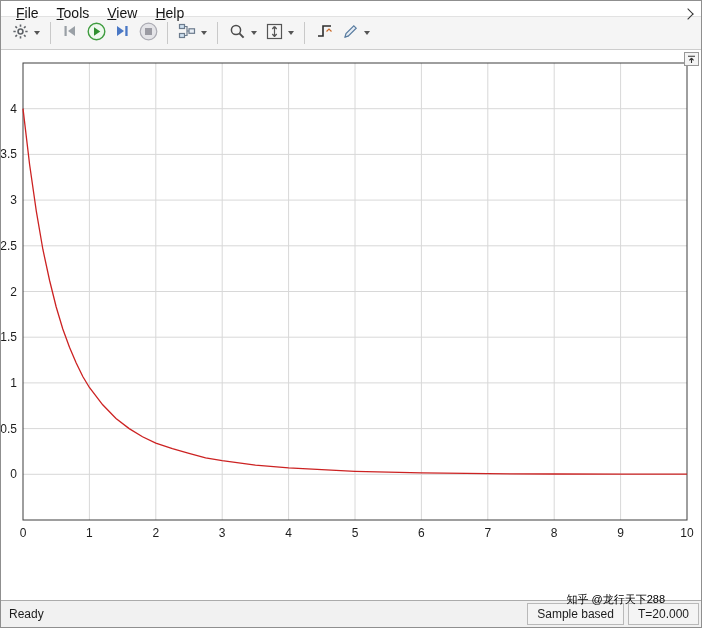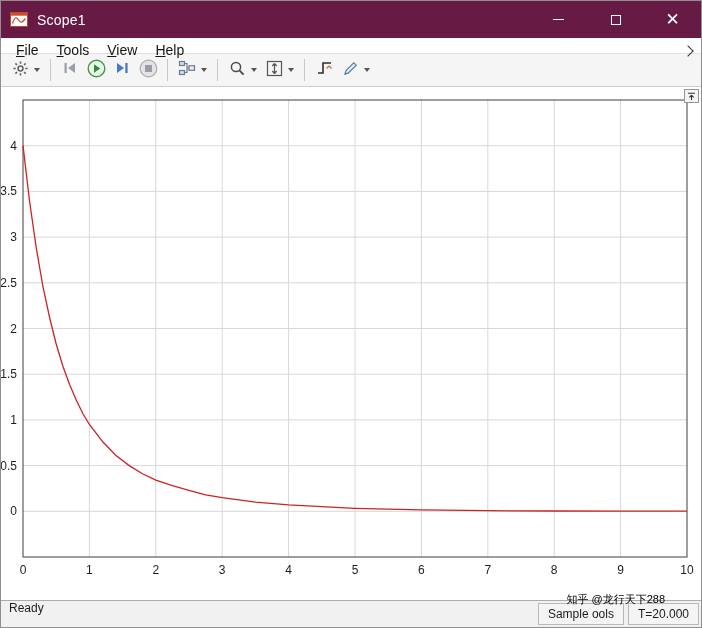--- a/index.html
+++ b/index.html
@@ -65,21 +65,21 @@
     width: 15px; height: 14px;
     border: 1px solid #979797; background: #f4f4f4;
     display: flex; align-items: center; justify-content: center;
   }
 
   
   .statusbar {
     height: 27px; flex: 0 0 auto;
     background: #f1f1f1;
     border-top: 1px solid #ababab;
-    display: flex; align-items: flex-start;
+    display: flex; align-items: center;
     font-size: 12px; color: #1c1c1c;
   }
   .status-ready { padding: 0 8px; flex: 1; }
   .status-panel {
     border: 1px solid #b9b9b9; background: #f4f4f4;
     margin: 2px 2px; padding: 3px 9px;
     white-space: nowrap;
   }
 
   .watermark {
@@ -87,41 +87,20 @@
     font-size: 11px; color: #000000;
     font-family: "Liberation Sans", sans-serif;
     pointer-events: none; z-index: 5;
   }
 </style>
 </head>
 <body>
 
 <div class="window">
 
-  <div class="titlebar" style="background: rgb(103, 27, 68);">
-    <span class="app-icon">
-      <svg width="18" height="15" viewBox="0 0 18 15">
-        <rect x="0.5" y="0.5" width="17" height="14" fill="#ffffff" stroke="#b8442c"></rect>
-        <rect x="0.5" y="0.5" width="17" height="3.2" fill="#c8502f"></rect>
-        <path d="M2.5 11.5c2-6.5 4-7 6-3.5s4 2.5 7-1.5" stroke="#c8502f" fill="none" stroke-width="1.3"></path>
-      </svg>
-    </span>
-    <span class="title">Scope1</span>
-    <div class="win-controls">
-      <div class="win-btn">
-          <span class="min-glyph"></span>
-        </div>
-      <div class="win-btn">
-          <span class="max-glyph"></span>
-        </div>
-      <div class="win-btn">
-          <span class="close-glyph">✕</span>
-        </div>
-    </div>
-  </div>
 
   <div class="menubar">
     <div style="display:flex">
         <span class="menu-item"><u>F</u>ile</span>
         <span class="menu-item"><u>T</u>ools</span>
         <span class="menu-item"><u>V</u>iew</span>
         <span class="menu-item"><u>H</u>elp</span>
       </div>
     <span class="menu-overflow"></span>
   </div>
@@ -282,18 +261,18 @@
       </svg>
     <div class="axes-max-btn">
       <svg width="9" height="9" viewBox="0 0 9 9">
         <path d="M1 1.2h7M4.5 8V3.2M4.5 3.2L2.4 5.3M4.5 3.2l2.1 2.1" stroke="#333" stroke-width="1.1" fill="none"></path>
       </svg>
     </div>
   </div>
 
   <div class="statusbar">
     <span class="status-ready">Ready</span>
-    <span class="status-panel">Sample ools</span>
+    <span class="status-panel">Sample based</span>
     <span class="status-panel">T=20.000</span>
   </div>
 
   <span class="watermark">知乎 @龙行天下288</span>
 </div>
 
 </body></html>

